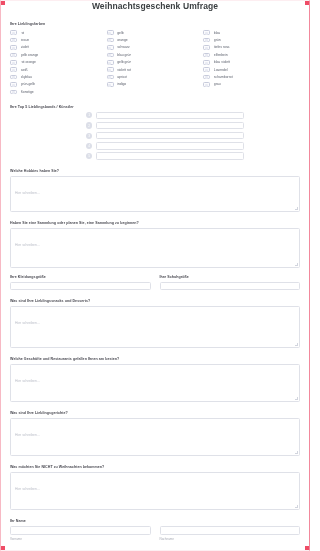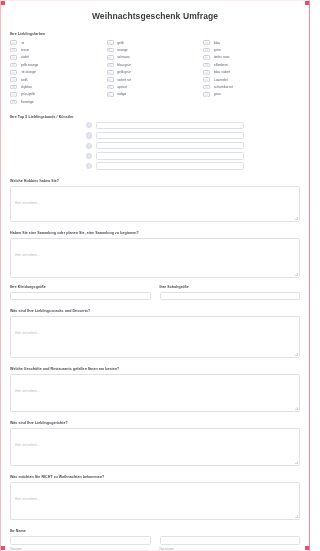--- a/index.html
+++ b/index.html
@@ -33,21 +33,20 @@
   .corner-tr { top: 0; right: 0; }
   .corner-bl { bottom: 0; left: 0; }
   .corner-br { bottom: 0; right: 0; }
 
   .form-title {
     text-align: center;
     font-size: 8.5px;
     font-weight: bold;
     color: #3c4043;
     letter-spacing: 0.1px;
-    padding-top: 10px;
     padding-bottom: 2px;
   }
 
   .content {
     padding: 0 9px 0 9px;
   }
 
   .q-label {
     font-size: 3.6px;
     font-weight: bold;

